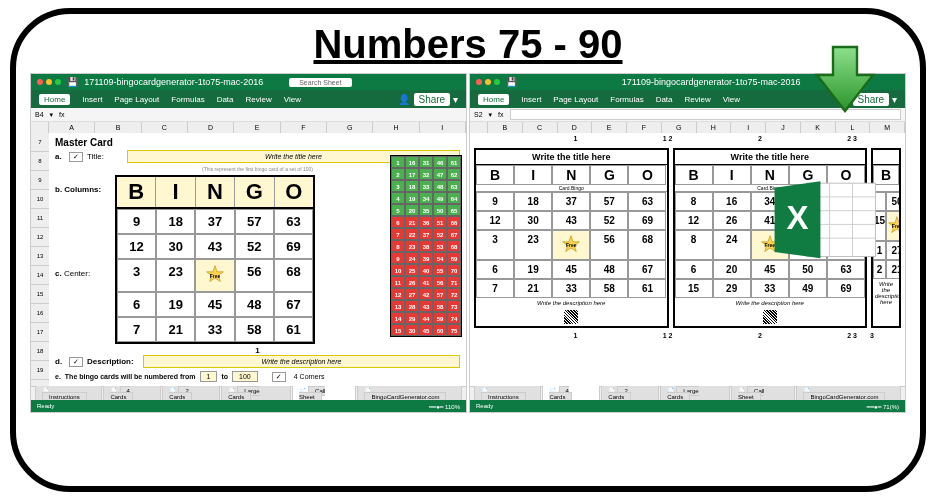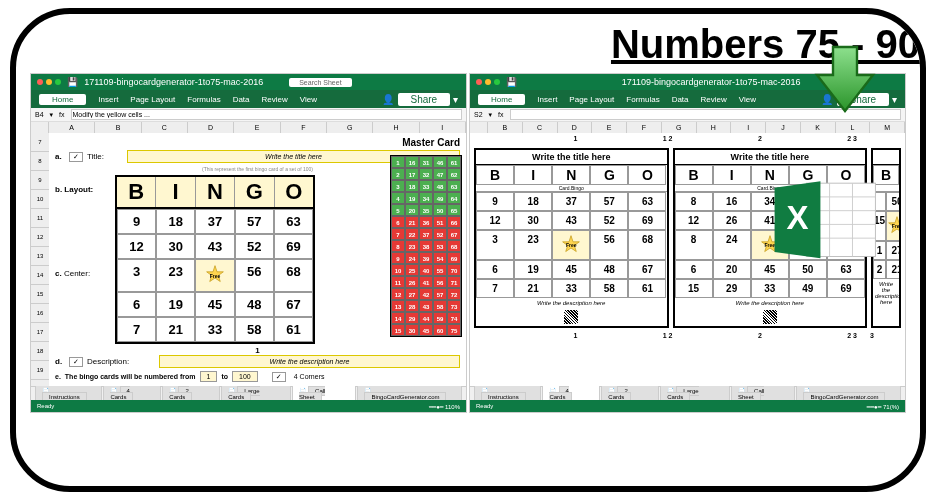--- a/index.html
+++ b/index.html
@@ -1,35 +1,35 @@
 <!DOCTYPE html>
 <html><head>
 <meta charset="utf-8">
 <style>
 *{box-sizing:border-box;margin:0;padding:0;font-family:Arial,sans-serif}
 body{width:936px;height:500px;background:#fff;position:relative}
 .frame{position:absolute;top:8px;left:10px;width:916px;height:484px;border:6px solid #000;border-radius:60px;background:#fff;overflow:hidden}
-.title{text-align:right;font-size:40px;font-weight:900;text-decoration:underline;padding:8px 0 6px}
+.title{text-align:center;font-size:40px;font-weight:900;text-decoration:underline;padding:8px 0 6px}
 .panels{display:flex;padding:0 14px;gap:2px}
 .panel{flex:1;background:#fff;border:1px solid #ccc;display:flex;flex-direction:column;font-size:8px}
 .tb{height:16px;background:#0d7a44;display:flex;align-items:center;color:#fff;padding:0 6px;font-size:9px;gap:6px}
 .tb .dots{display:flex;gap:3px}
 .tb .dot{width:6px;height:6px;border-radius:50%}
 .ribbon{height:18px;background:#156b3d;display:flex;align-items:center;color:#fff;font-size:8px;gap:12px;padding:0 8px}
-.ribbon span:first-child{background:#fff;color:#156b3d;padding:1px 13px;border-radius:2px}
+.ribbon span:first-child{background:#fff;color:#156b3d;padding:1px 5px;border-radius:2px}
 .fbar{height:14px;background:#f5f5f5;display:flex;align-items:center;font-size:7px;padding:0 4px;gap:6px;border-bottom:1px solid #ddd}
 .fbar input{flex:1;font-size:7px;border:1px solid #ccc;padding:1px}
 .sheet{flex:1;background:#fff;overflow:hidden;position:relative}
 .colhdr{display:flex;height:11px;background:#eee;font-size:7px}
 .colhdr div{flex:1;text-align:center;border-right:1px solid #ccc;line-height:11px}
 .rowbody{display:flex;height:calc(100% - 11px)}
 .rownums{width:18px;background:#eee;font-size:6px}
 .rownums div{height:19px;text-align:center;border-bottom:1px solid #ccc;line-height:19px}
 .content{flex:1;position:relative;padding:4px 6px}
-.mc-title{text-align:right;font-weight:bold;font-size:10px;margin-bottom:2px}
+.mc-title{text-align:left;font-weight:bold;font-size:10px;margin-bottom:2px}
 .mc-row{display:flex;align-items:center;margin-bottom:3px;font-size:8px}
 .mc-lbl{width:60px;font-size:8px}
 .mc-ck{width:14px;height:10px;border:1px solid #999;margin-right:4px;display:flex;align-items:center;justify-content:center;font-size:7px}
 .mc-inp{flex:1;background:#fff7d0;border:1px solid #dcc800;text-align:center;font-size:7px;padding:2px;font-style:italic}
 .bingo-hdr{display:flex;background:#fff7d0;border:2px solid #000}
 .bingo-hdr div{flex:1;text-align:center;font-size:22px;font-weight:900;padding:2px;border-right:1px solid #999}
 .bingo-hdr div:last-child{border-right:none}
 .bingo-grid{display:grid;grid-template-columns:repeat(5,1fr);border:2px solid #000;border-top:none}
 .bingo-grid div{border:1px solid #999;text-align:center;font-size:13px;font-weight:bold;padding:4px 0;position:relative}
 .star{background:#fff7d0}
@@ -118,21 +118,20 @@
         <span>Formulas</span>
         <span>Data</span>
         <span>Review</span>
         <span>View</span>
         <span class="share">👤 <span>Share</span> ▾</span>
       </div>
       <div class="fbar">
         <span>B4</span>
           <span>▾</span>
           <span>fx</span>
-        <input value="Modify the yellow cells ..." style="">
       </div>
       <div class="sheet">
         <div class="colhdr">
           <div style="flex:0 0 18px"></div>
           <div>A</div>
             <div>B</div>
             <div>C</div>
             <div>D</div>
             <div>E</div>
             <div>F</div>
@@ -160,21 +159,21 @@
             <div class="mc-title">Master Card</div>
             <div class="mc-row">
               <span style="width:14px;font-weight:bold">a.</span>
               <span class="mc-ck">✓</span>
               <span class="mc-lbl" style="width:40px;font-weight:normal">Title:</span>
               <span class="mc-inp">Write the title here</span>
             </div>
             <div style="text-align:center;font-size:5px;color:#888;margin-bottom:3px">(This represent the first bingo card of a set of 100)</div>
             <div class="mc-main">
               <div class="mc-left">
-                <div><b>b.</b>&nbsp;<span style="font-weight:bold">Layout:</span></div>
+                <div><b>b.</b>&nbsp;<span style="font-weight:bold">Columns:</span></div>
                 <div></div>
                   <div></div>
                 <div><b>c.</b>&nbsp;<span style="font-weight:normal">Center:</span></div>
               </div>
               <div class="mc-card" style="max-width:200px">
                 <div class="bingo-hdr">
                   <div>B</div>
                     <div>I</div>
                     <div>N</div>
                     <div>G</div>
@@ -208,21 +207,21 @@
                     <div>33</div>
                     <div>58</div>
                     <div>61</div>
                   </div>
               </div>
             </div>
             <div style="text-align:center;font-size:8px;font-weight:bold;margin-top:2px">1</div>
             <div class="mc-row">
               <span style="width:14px;font-weight:bold">d.</span>
               <span class="mc-ck">✓</span>
-              <span class="mc-lbl" style="width:72px;font-weight:normal">Description:</span>
+              <span class="mc-lbl" style="width:56px;font-weight:bold">Description:</span>
               <span class="mc-inp">Write the description here</span>
             </div>
             <div class="from-row">
               <span style="font-weight:bold">e.</span>
               <span style="font-weight:bold">The bingo cards will be numbered from</span>
               <span class="box" style="background:#fff7d0">1</span>
               <span style="font-weight:bold">to</span>
               <span class="box" style="background:#fff7d0">100</span>
               <span class="mc-ck" style="margin-left:10px">✓</span>
               <span>4 Corners</span>

